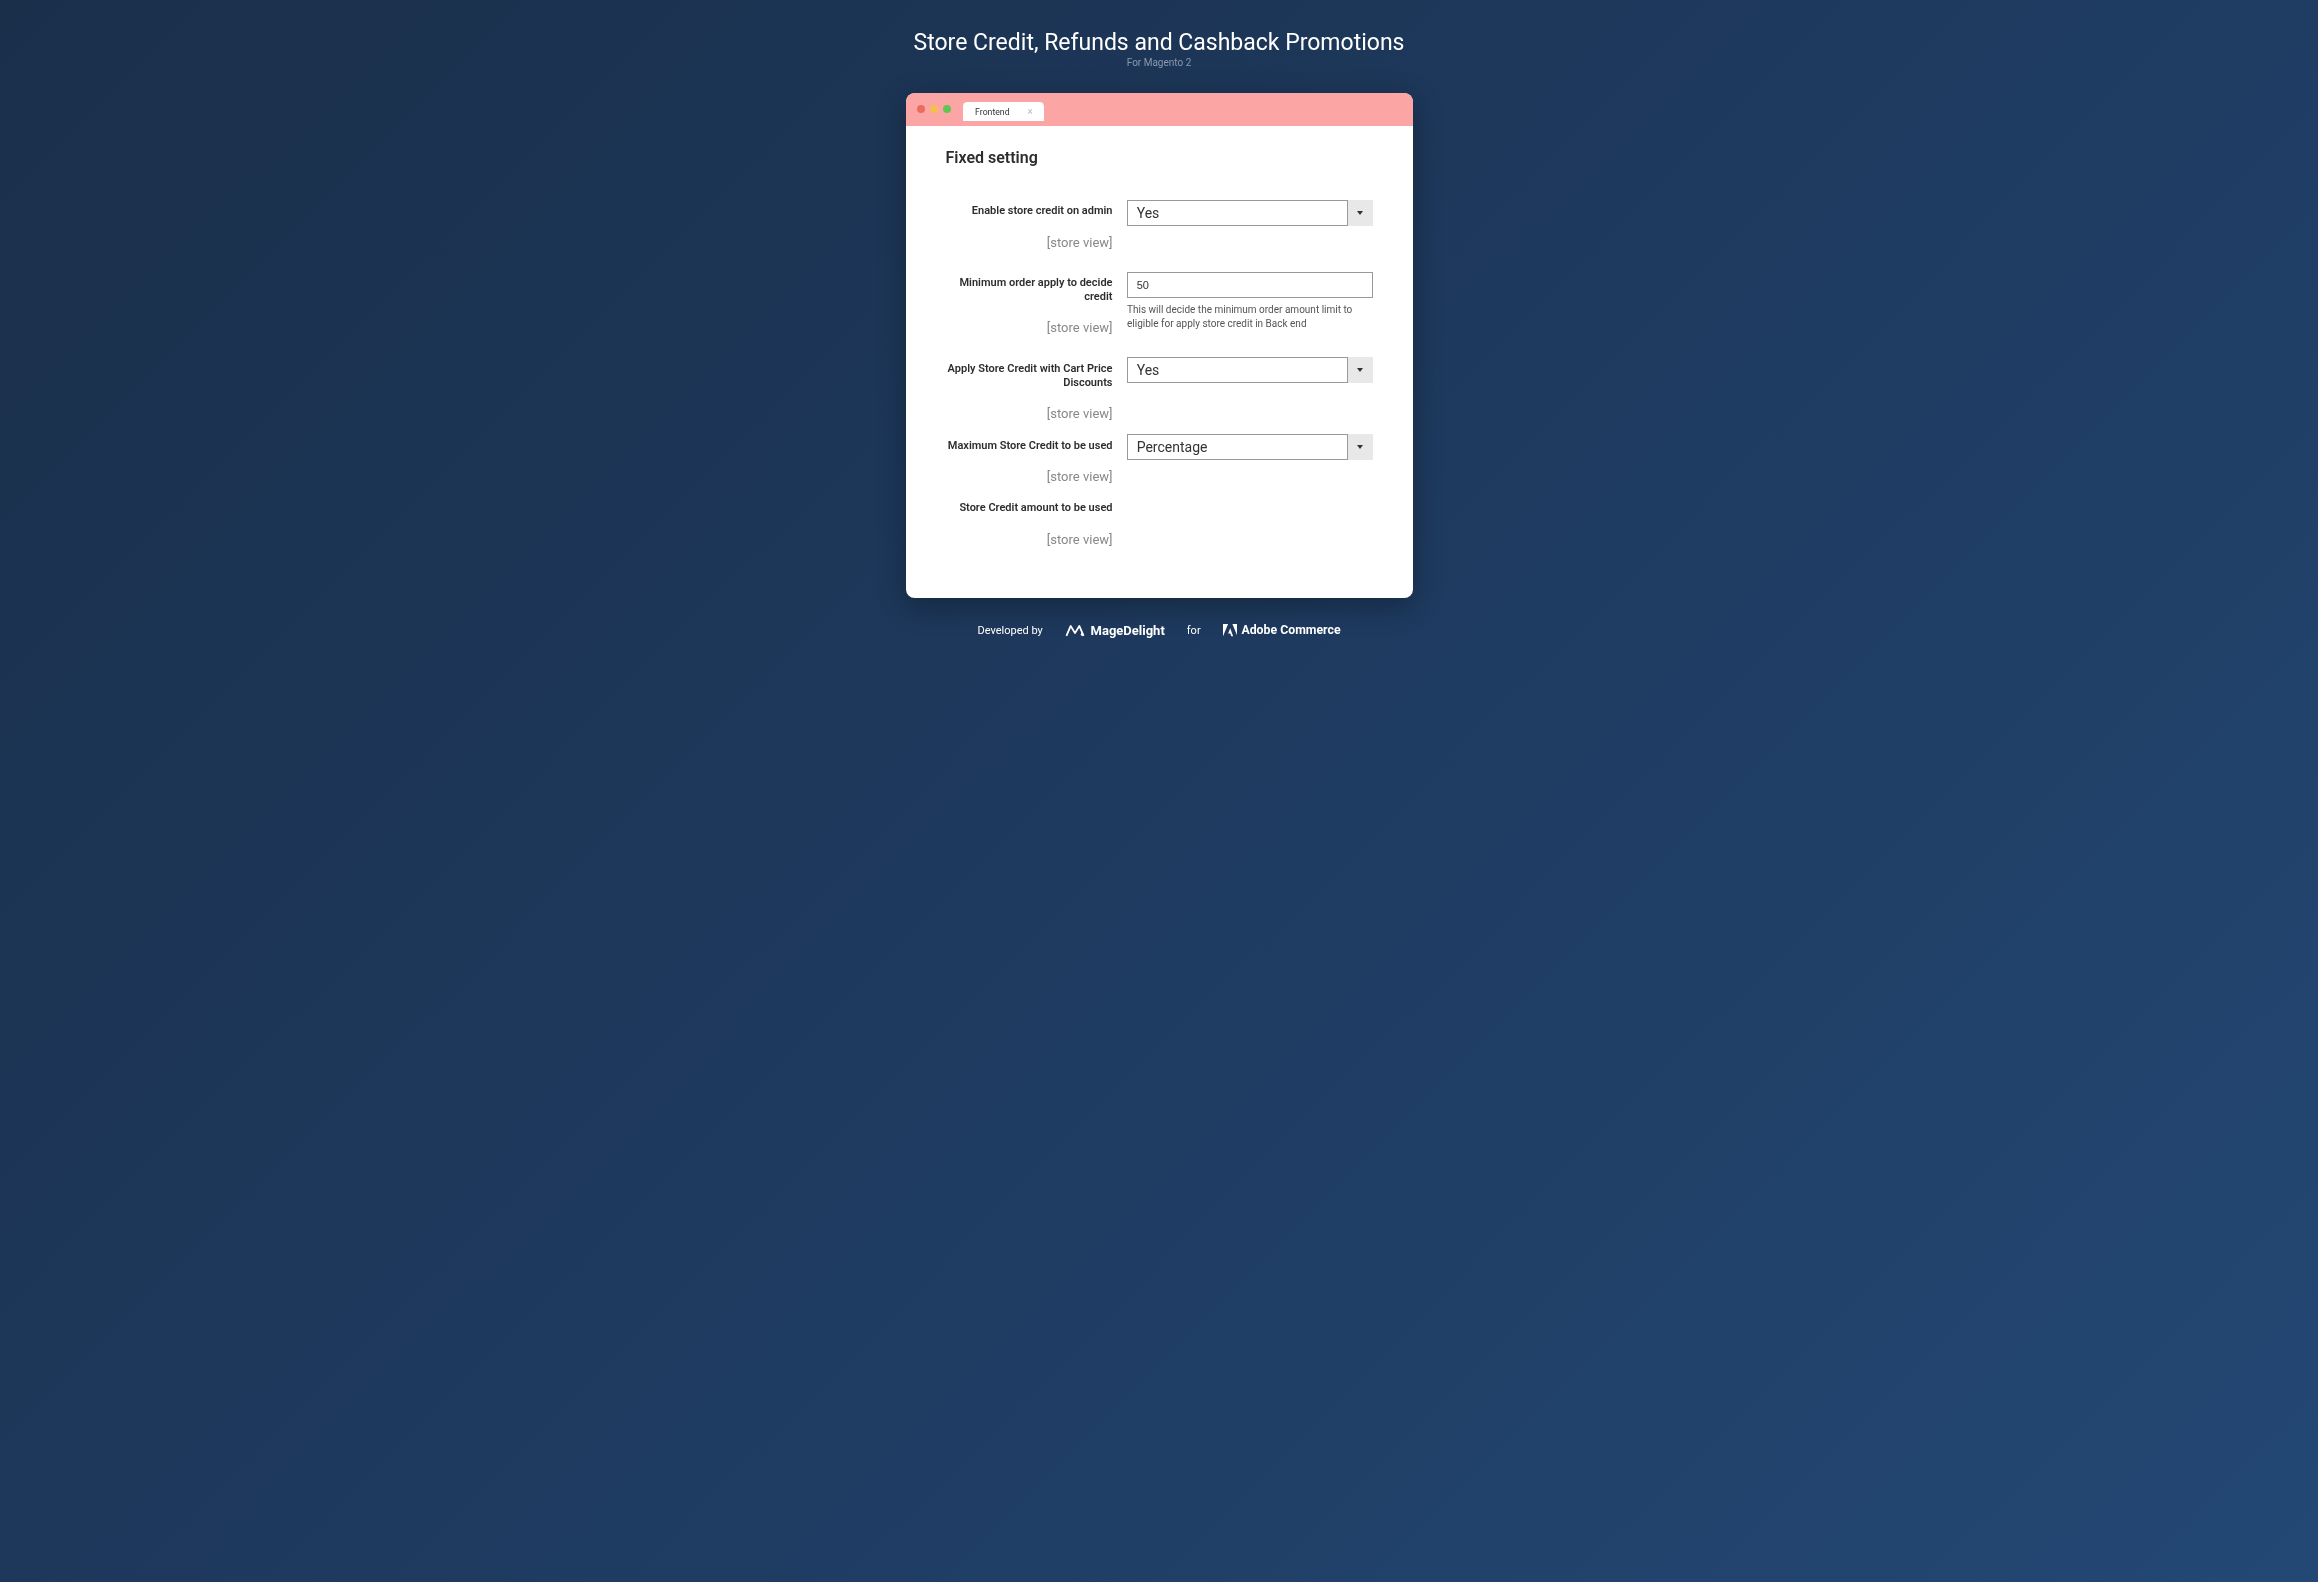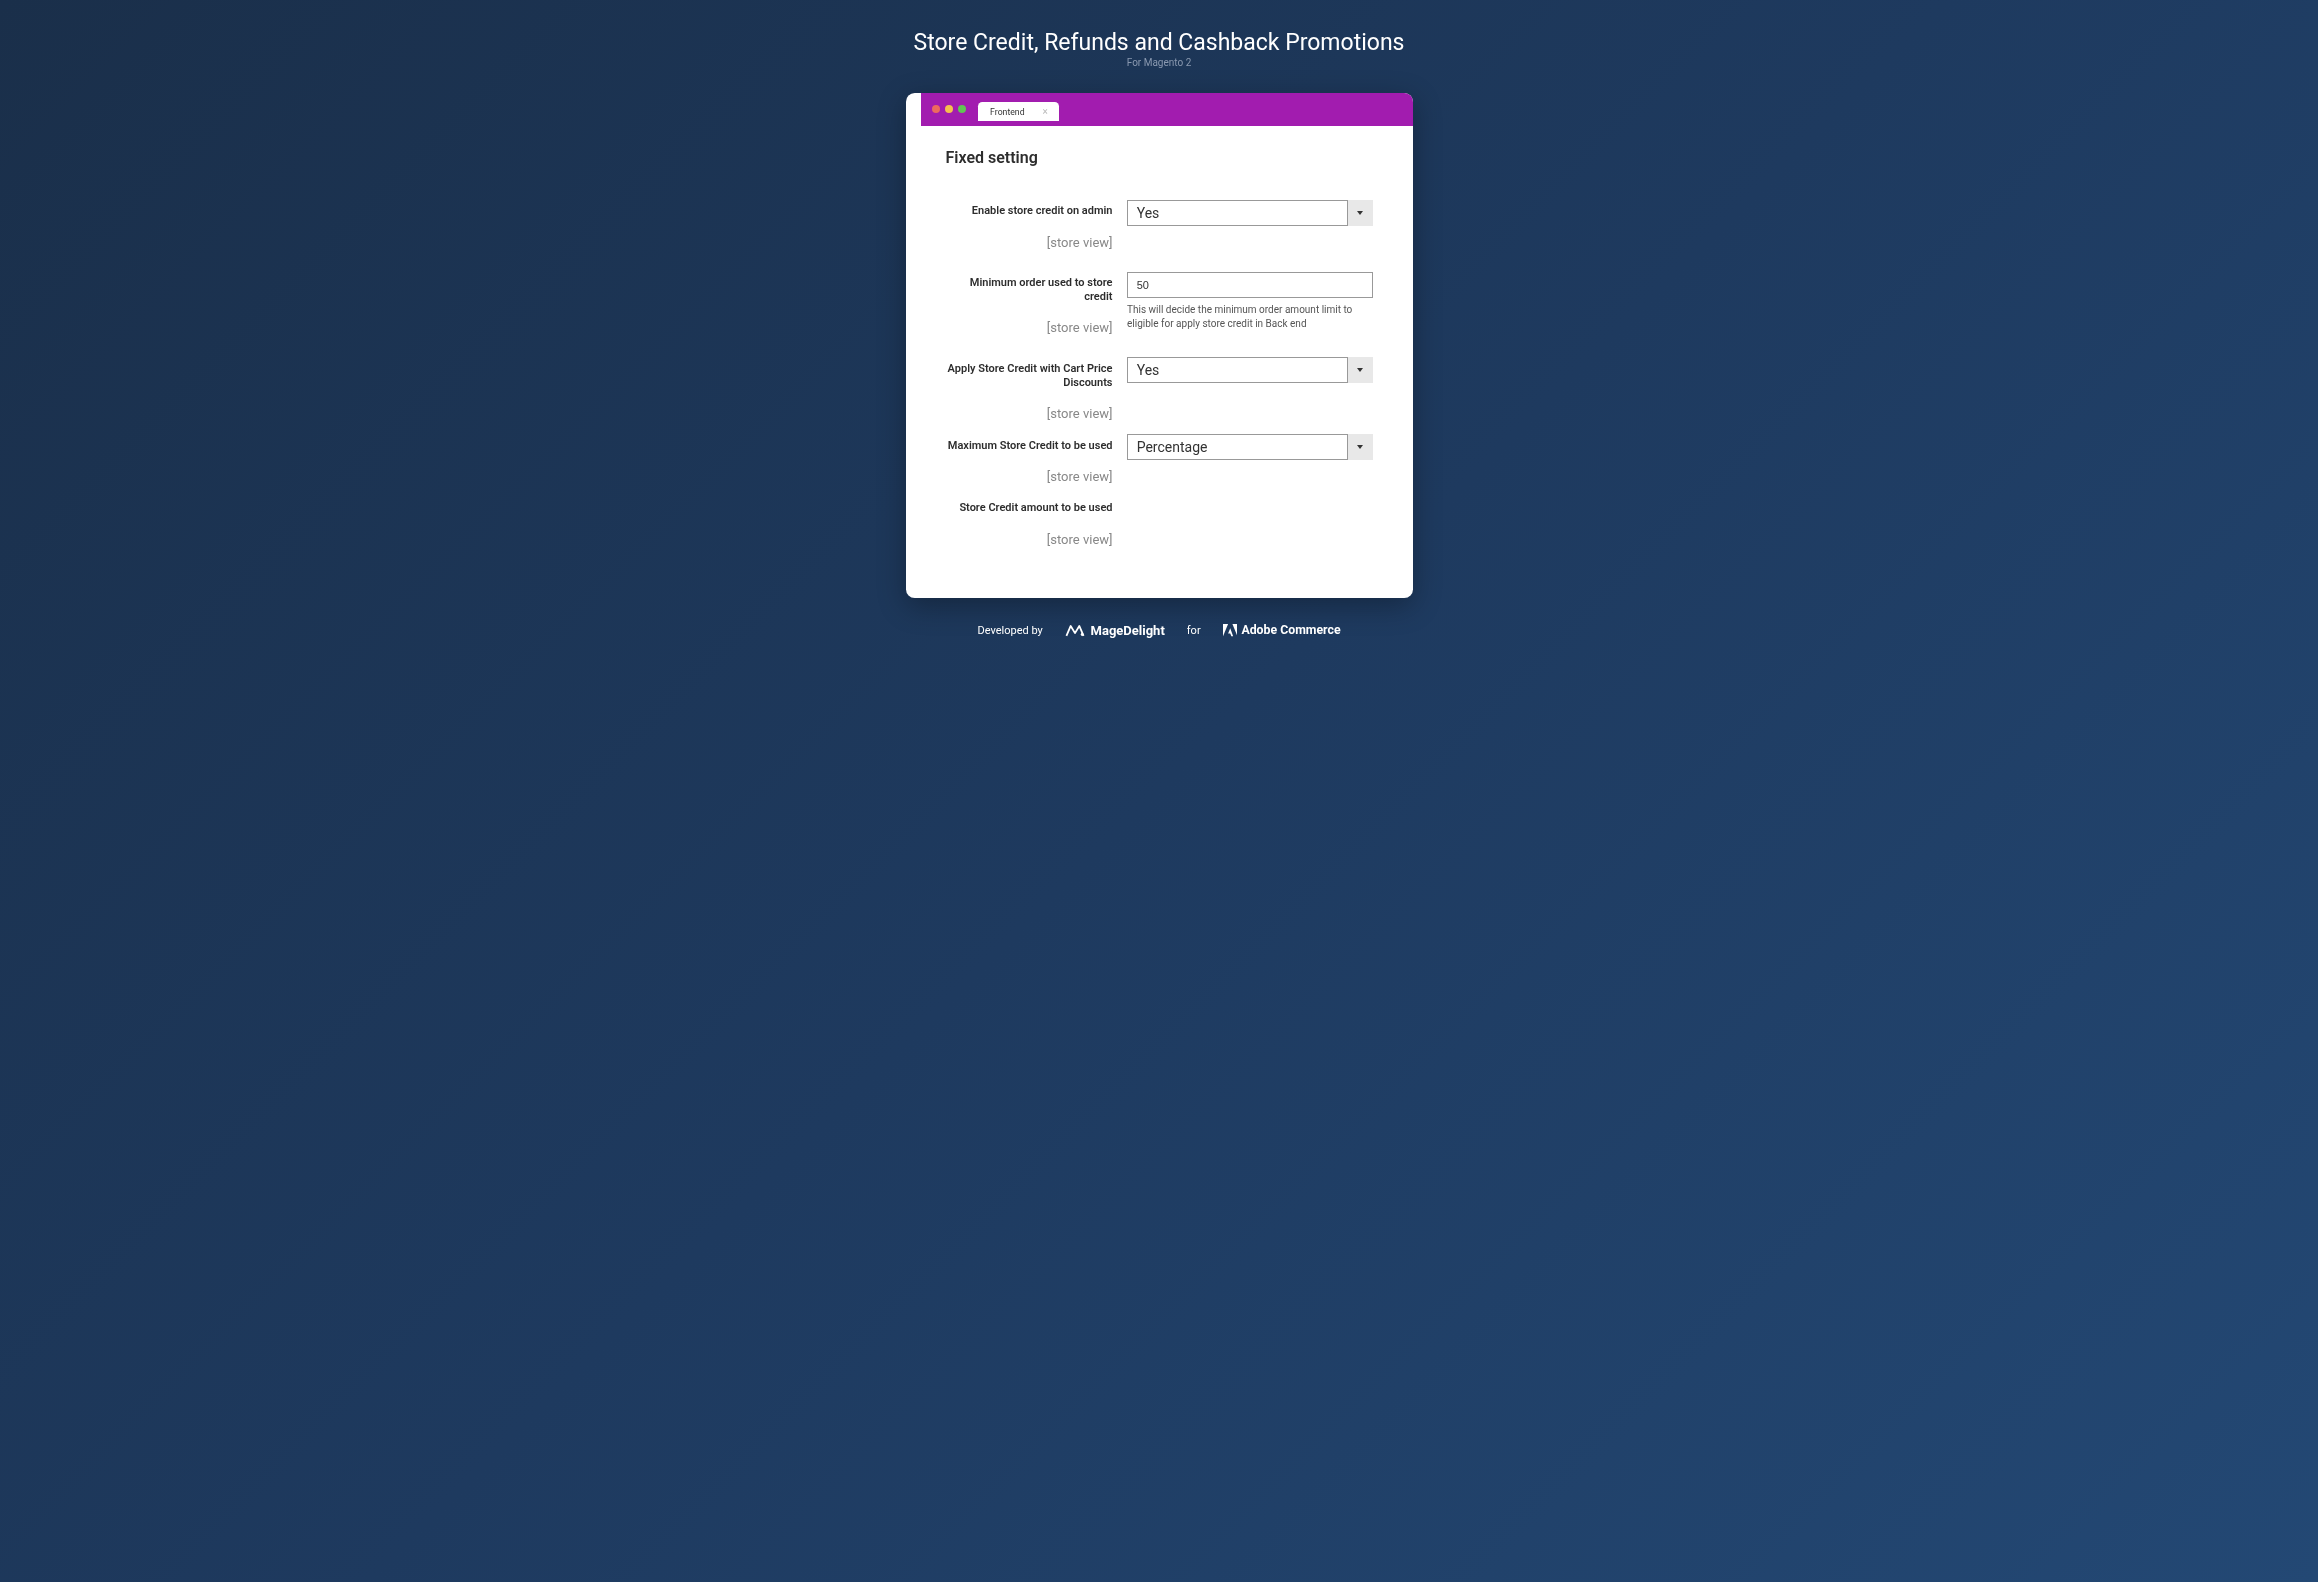--- a/index.html
+++ b/index.html
@@ -31,26 +31,25 @@
     }
     .browser-window {
       background: #ffffff;
       border-radius: 8.7px;
       width: 507px;
       max-width: 100%;
       box-shadow: 0 7.2px 29px rgba(0,0,0,0.3);
       overflow: hidden;
     }
     .browser-chrome {
-      background: #a21caf;
+      background: #fca5a5;
       padding: 7.2px 11px;
       display: flex;
       align-items: center;
       gap: 5.8px;
-      margin-left: 15px;
     }
     .traffic-lights {
       display: flex;
       gap: 5px;
       align-items: center;
     }
     .traffic-light {
       width: 8px;
       height: 8px;
       border-radius: 50%;
@@ -229,21 +228,21 @@
       <div class="input-col">
         <div class="select-wrapper">
           <div class="select-field">Yes</div>
           <div class="select-arrow"></div>
         </div>
       </div>
     </div>
 
     <div class="form-row">
       <div class="label-col">
-        <div class="field-label">Minimum order used to store credit</div>
+        <div class="field-label">Minimum order apply to decide credit</div>
         <div class="scope-label">[store view]</div>
       </div>
       <div class="input-col">
         <input type="text" class="text-input" value="50" style="">
         <div class="help-text">This will decide the minimum order amount limit to eligible for apply store credit in Back end</div>
       </div>
     </div>
 
     <div class="form-row tight">
       <div class="label-col">

